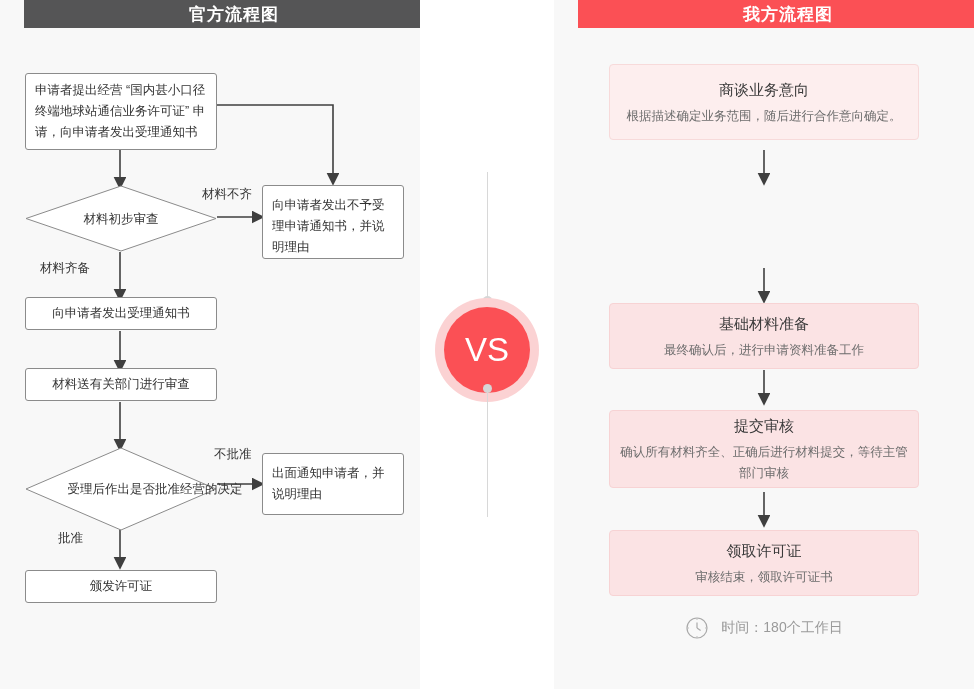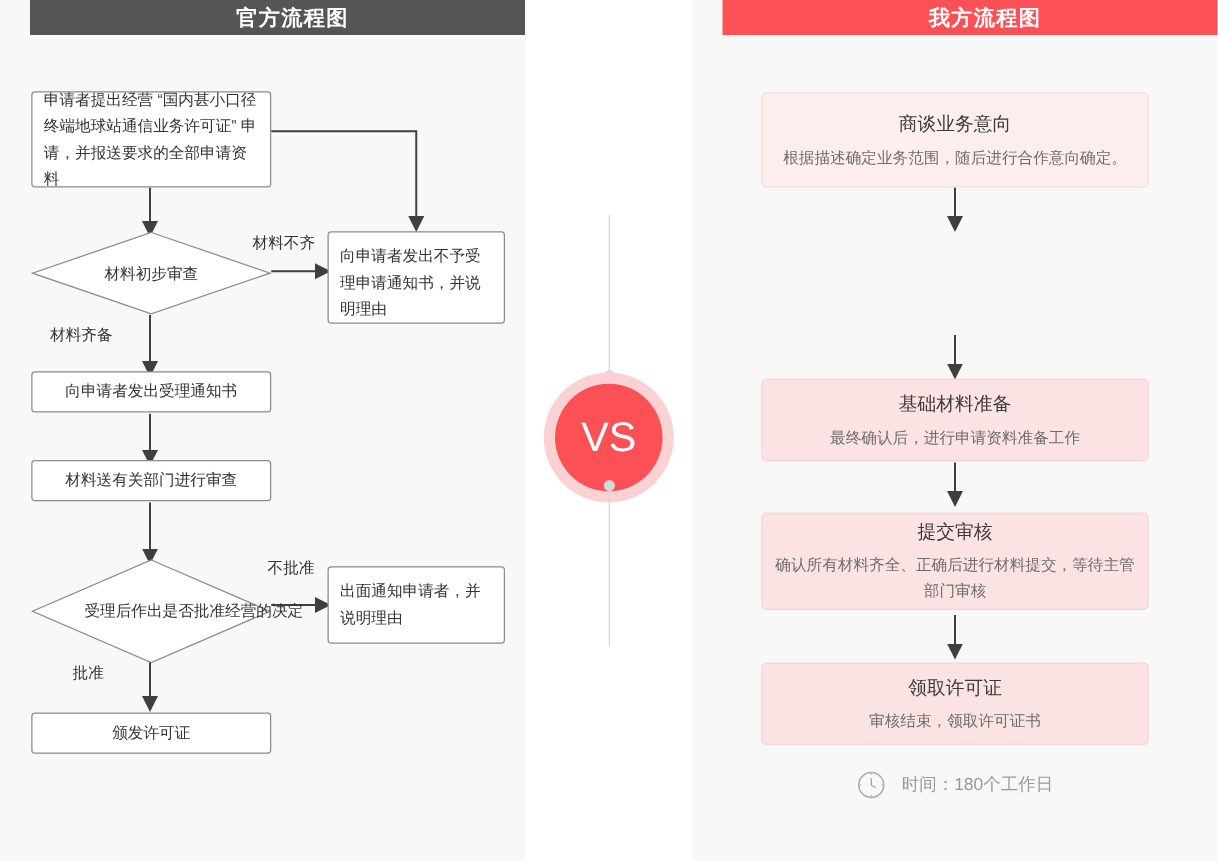--- a/index.html
+++ b/index.html
@@ -108,21 +108,21 @@
       <path d="M120,291 L120,325" stroke="#3f3f3f" stroke-width="1.6" fill="none" marker-end="url(#ah)"></path>
 
       <path d="M120,362 L120,404" stroke="#3f3f3f" stroke-width="1.6" fill="none" marker-end="url(#ah)"></path>
 
       <path d="M217,444 L257,444" stroke="#3f3f3f" stroke-width="1.6" fill="none" marker-end="url(#ah)"></path>
 
       <path d="M120,485 L120,522" stroke="#3f3f3f" stroke-width="1.6" fill="none" marker-end="url(#ah)"></path>
     </svg>
 
     <div class="node leftal" style="left:25px;top:73px;width:192px;height:77px;">
-      <span>申请者提出经营 “国内甚小口径终端地球站通信业务许可证” 申请，并报送要求的全部申请资料</span>
+      <span>申请者提出经营 “国内甚小口径终端地球站通信业务许可证” 申请，向申请者发出受理通知书</span>
     </div>
 
     <div class="diamond-wrap" style="left:25px;top:185px;width:192px;height:67px;">
       <svg width="192" height="67" viewBox="0 0 192 67">
         <polygon points="96,1 191,33.5 96,66 1,33.5" fill="#ffffff" stroke="#8b8b8b" stroke-width="1"></polygon>
       </svg>
       <div class="diamond-label">材料初步审查</div>
     </div>
 
     <div class="node leftal" style="left:262px;top:185px;width:142px;height:74px;align-items:flex-end;">
@@ -176,21 +176,21 @@
         <marker id="ah2" markerWidth="9" markerHeight="9" refX="3.2" refY="4" orient="auto">
           <path d="M0,0 L8,4 L0,8 z" fill="#3f3f3f"></path>
         </marker>
       </defs>
       <path d="M210,110 L210,138" stroke="#3f3f3f" stroke-width="1.6" fill="none" marker-end="url(#ah2)"></path>
       <path d="M210,228 L210,256" stroke="#3f3f3f" stroke-width="1.6" fill="none" marker-end="url(#ah2)"></path>
       <path d="M210,330 L210,358" stroke="#3f3f3f" stroke-width="1.6" fill="none" marker-end="url(#ah2)"></path>
       <path d="M210,452 L210,480" stroke="#3f3f3f" stroke-width="1.6" fill="none" marker-end="url(#ah2)"></path>
     </svg>
 
-    <div class="card" style="top:74px;height:76px;background:#fdeeee;border:1px solid #f7dada;">
+    <div class="card" style="top:64px;height:76px;background:#fdeeee;border:1px solid #f7dada;">
       <div class="c-title">商谈业务意向</div>
       <div class="c-desc">根据描述确定业务范围，随后进行合作意向确定。</div>
     </div>
 
 
     <div class="card" style="top:303px;height:66px;background:#fbe3e4;border:1px solid #f7d3d4;">
       <div class="c-title">基础材料准备</div>
       <div class="c-desc">最终确认后，进行申请资料准备工作</div>
     </div>
 

